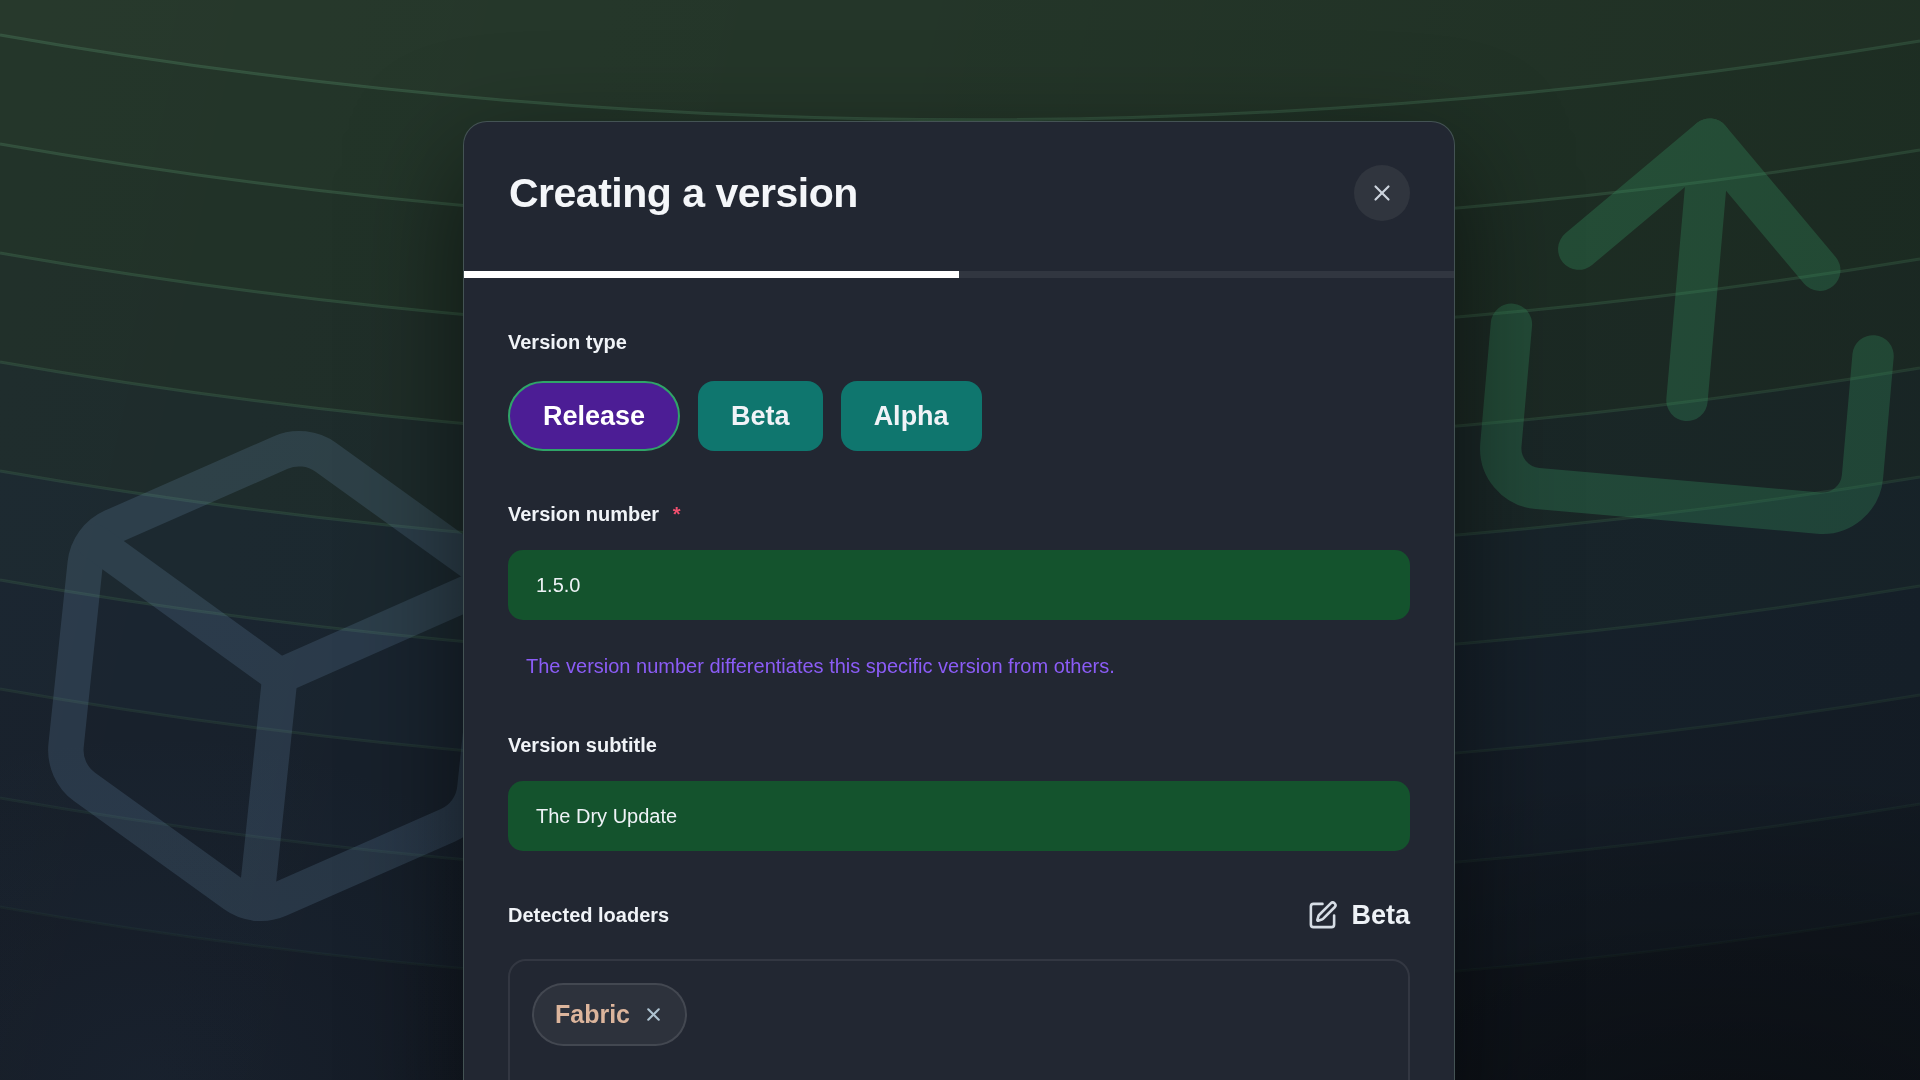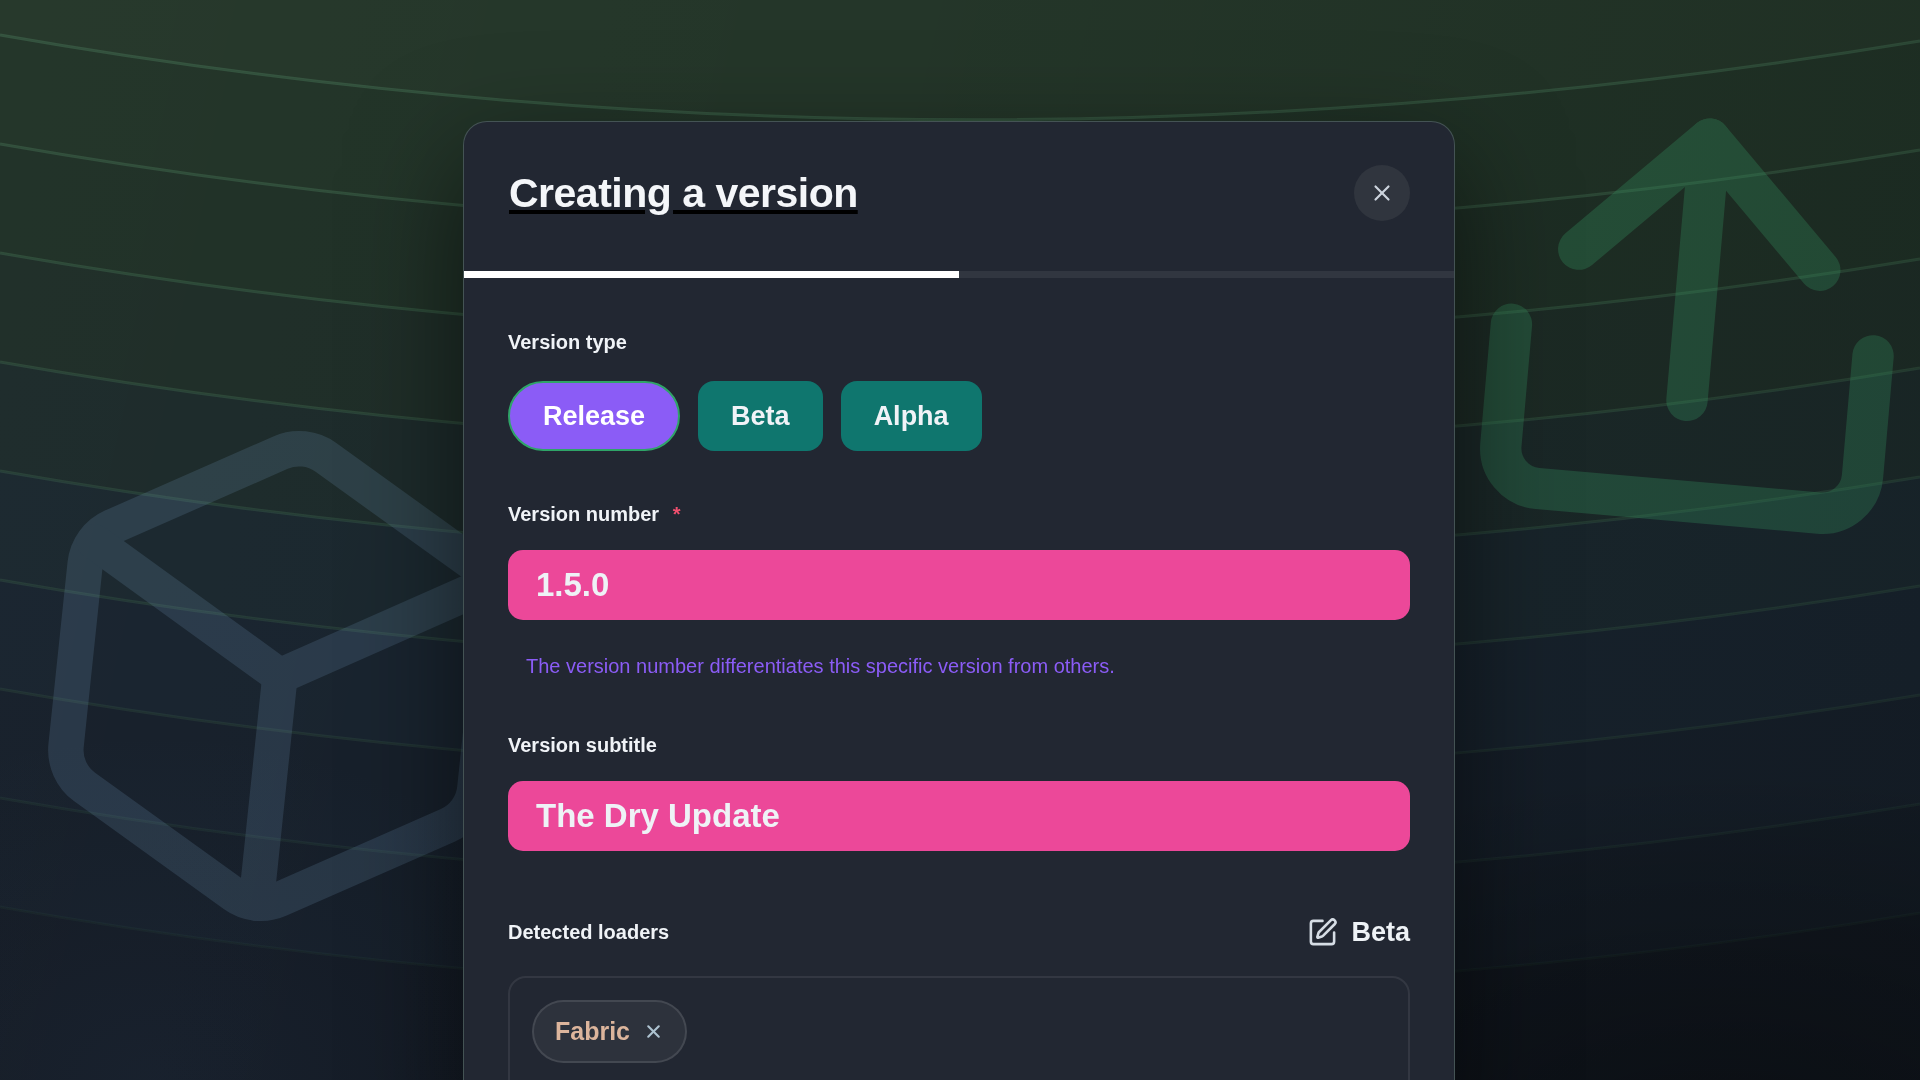--- a/index.html
+++ b/index.html
@@ -36,21 +36,20 @@
     background:#222732;
     border:1px solid rgba(150,184,164,0.30);
     border-radius:24px;
     box-shadow:0 40px 110px rgba(0,0,0,0.55);
     box-sizing:border-box;
     overflow:hidden;
   }
   .modal-header{
     display:flex;align-items:center;justify-content:space-between;
     padding:42px 44px 0 45px;
-    text-decoration:underline;
   }
   .modal-title{
     margin:0;font-size:41px;line-height:58px;font-weight:700;
     color:#f4f6f9;letter-spacing:-0.5px;
   }
   .close-btn{
     width:56px;height:56px;border-radius:50%;
     background:#30353e;border:none;cursor:pointer;
     display:flex;align-items:center;justify-content:center;flex:0 0 auto;
     padding:0;
@@ -68,41 +67,41 @@
   .lbl-version-type{margin-top:47px;}
   .required{color:#ef4f6e;margin-left:8px;font-weight:700;}
 
   .type-row{display:flex;gap:18px;margin-top:22px;}
   .type-btn{
     height:70px;padding:0 33px;border:none;cursor:pointer;
     background:#0f766e;color:#f0f3f7;border-radius:16px;
     font-family:inherit;font-size:27px;font-weight:700;line-height:70px;
   }
   .type-btn.selected{
-    background:#8b5cf6;border:2px solid #2fa468;border-radius:999px;
+    background:#4c1d95;border:2px solid #2fa468;border-radius:999px;
     line-height:66px;color:#ffffff;
   }
 
   .lbl-version-number{margin-top:46px;}
   .text-input{
     display:block;box-sizing:border-box;width:100%;height:70px;
     margin-top:19px;padding:0 28px;
-    background:#ec4899;border:none;border-radius:15px;
-    color:#eef2f6;font-family:inherit;font-size:33px;font-weight:700;
+    background:#14532d;border:none;border-radius:15px;
+    color:#eef2f6;font-family:inherit;font-size:20px;font-weight:400;
     outline:none;
   }
   .help-text{
     margin:24px 0 0 18px;max-width:870px;
     font-size:20px;line-height:44px;font-weight:400;color:#8b5cf6;
   }
 
   .lbl-version-subtitle{margin-top:40px;}
 
   .loaders-header{
-    margin-top:64px;display:flex;align-items:center;justify-content:space-between;
+    margin-top:47px;display:flex;align-items:center;justify-content:space-between;
   }
   .edit-btn{
     display:flex;align-items:center;gap:13px;
     background:none;border:none;cursor:pointer;padding:0;
     color:#eef2f6;font-family:inherit;font-size:27px;font-weight:700;
   }
   .edit-btn svg{width:31px;height:31px;stroke:#d6dde5;stroke-width:2;fill:none;stroke-linecap:round;stroke-linejoin:round;}
 
   .loaders-box{
     margin-top:27px;height:220px;box-sizing:border-box;

